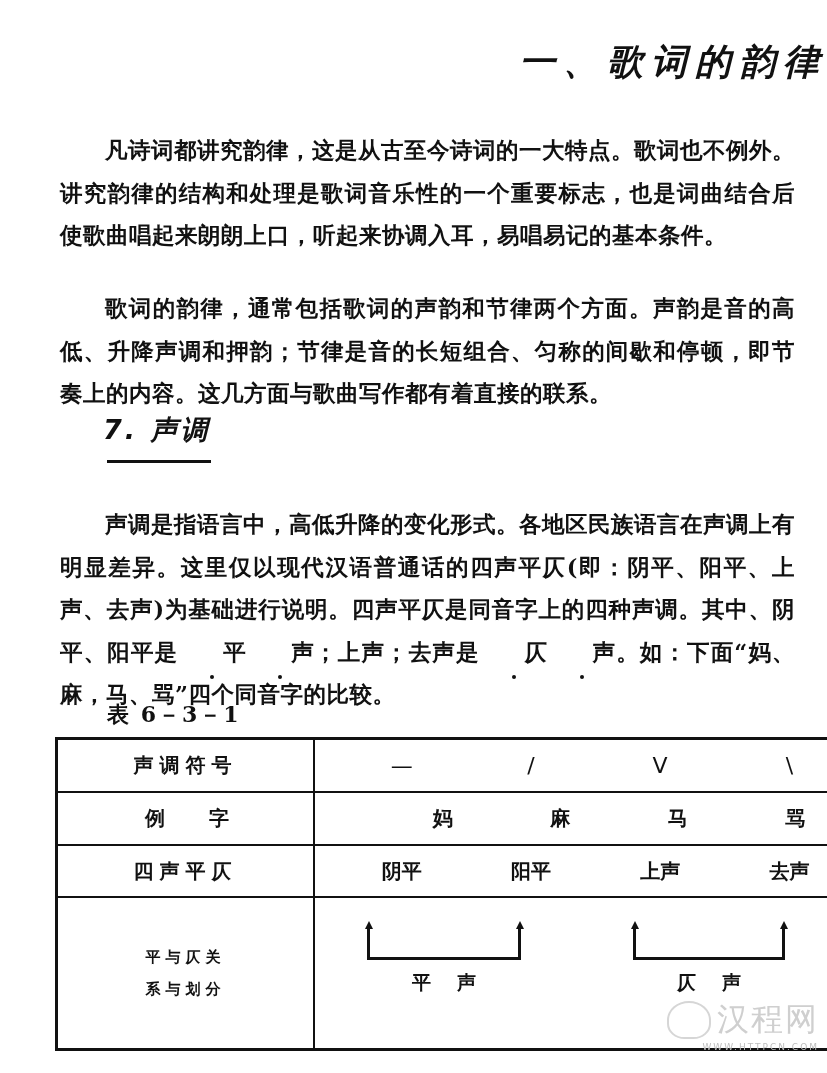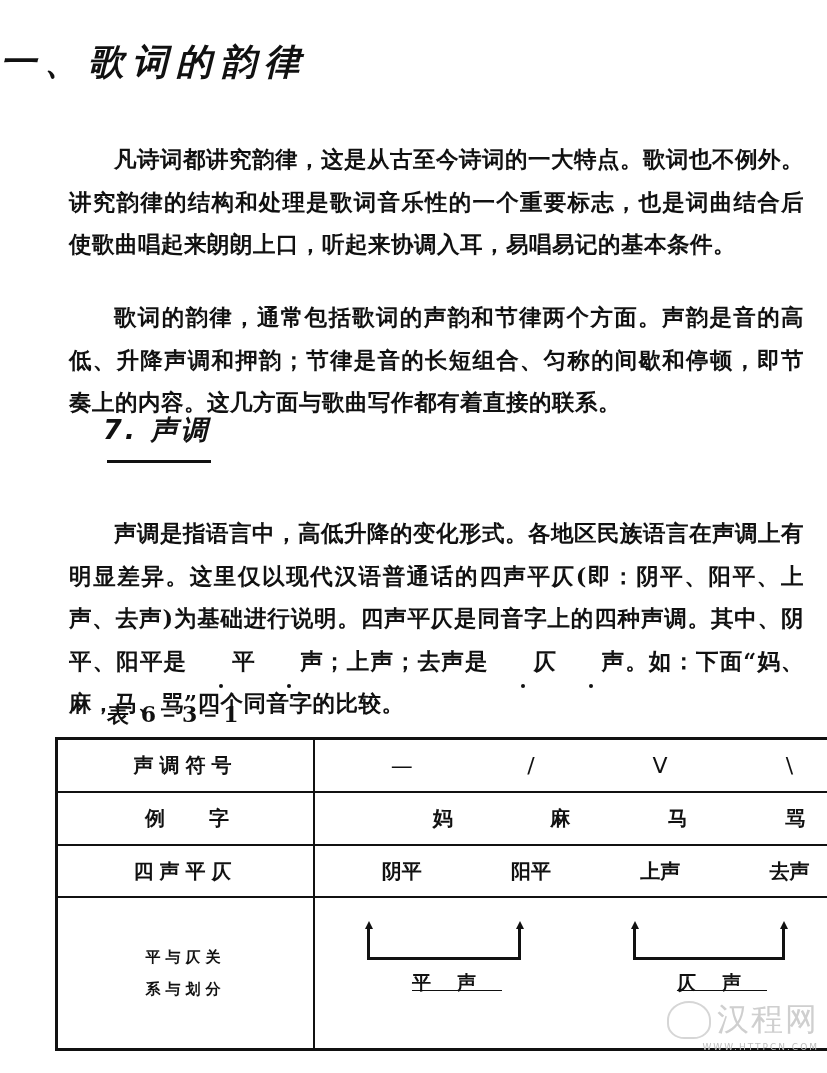--- a/index.html
+++ b/index.html
@@ -13,36 +13,36 @@
       position: relative;
       overflow: hidden;
       color: #111111;
       font-family: "DejaVu Serif", "Liberation Serif", serif;
     }
     .page-title {
       position: absolute;
       left: 0;
       width: 827px;
       top: 38px;
-      text-align: left;
+      text-align: right;
       font-size: 36px;
       font-weight: bold;
       letter-spacing: 8px;
       font-style: italic;
       font-family: "DejaVu Sans", "Liberation Sans", sans-serif;
     }
     .para {
       position: absolute;
       left: 55px;
       width: 735px;
       font-size: 22.5px;
       line-height: 42.5px;
       text-align: justify;
       text-indent: 2em;
-      margin: 14px;
+      margin: 5px;
       font-weight: bold;
       letter-spacing: 0.5px;
     }
     .para-1 { top: 124px; }
     .para-2 { top: 282px; }
     .para-3 { top: 498px; }
     .section-heading {
       position: absolute;
       left: 103px;
       top: 412px;
@@ -160,21 +160,20 @@
     }
     .bracket::before { left: -5.5px; }
     .bracket::after { right: -5.5px; }
     .bracket-text {
       text-align: center;
       font-size: 19px;
       font-weight: bold;
       margin-top: 10px;
       letter-spacing: 26px;
       padding-left: 26px;
-      text-decoration: underline;
     }
     .bracket-ping { left: 52px; width: 154px; }
     .bracket-ze { left: 318px; width: 152px; }
     .watermark {
       position: absolute;
       right: 8px;
       bottom: 21px;
       color: #cfcfcf;
       font-family: "DejaVu Sans", "Liberation Sans", sans-serif;
       text-align: right;

